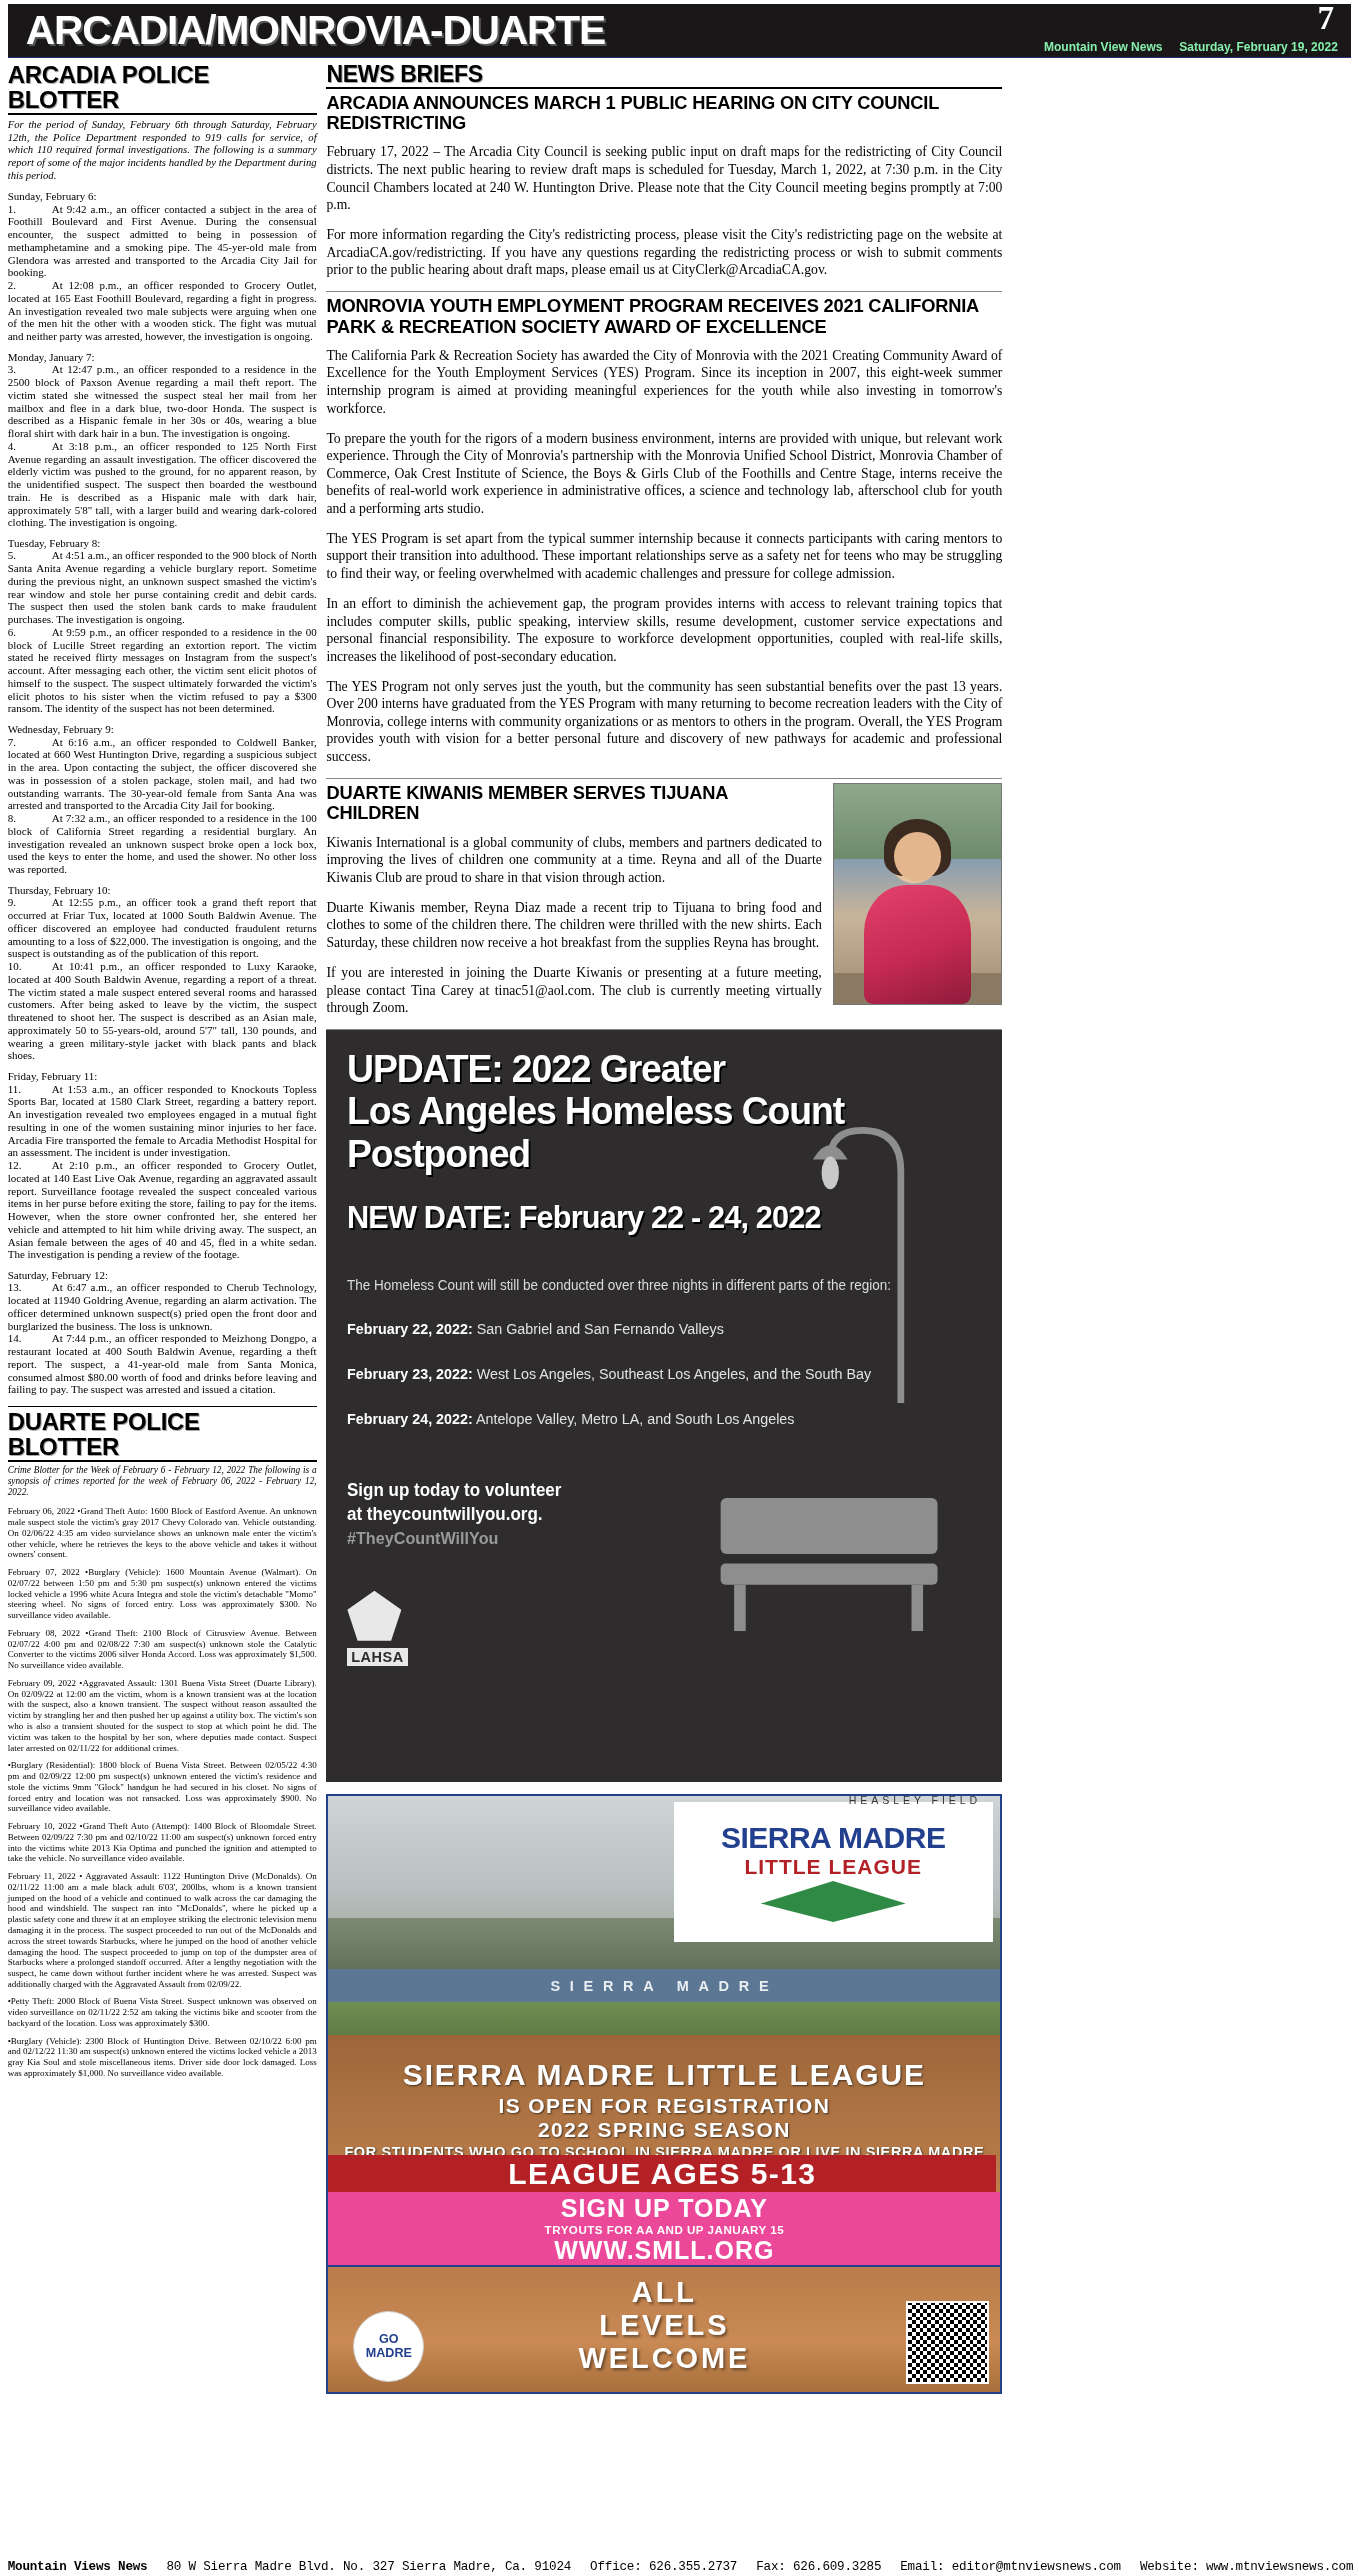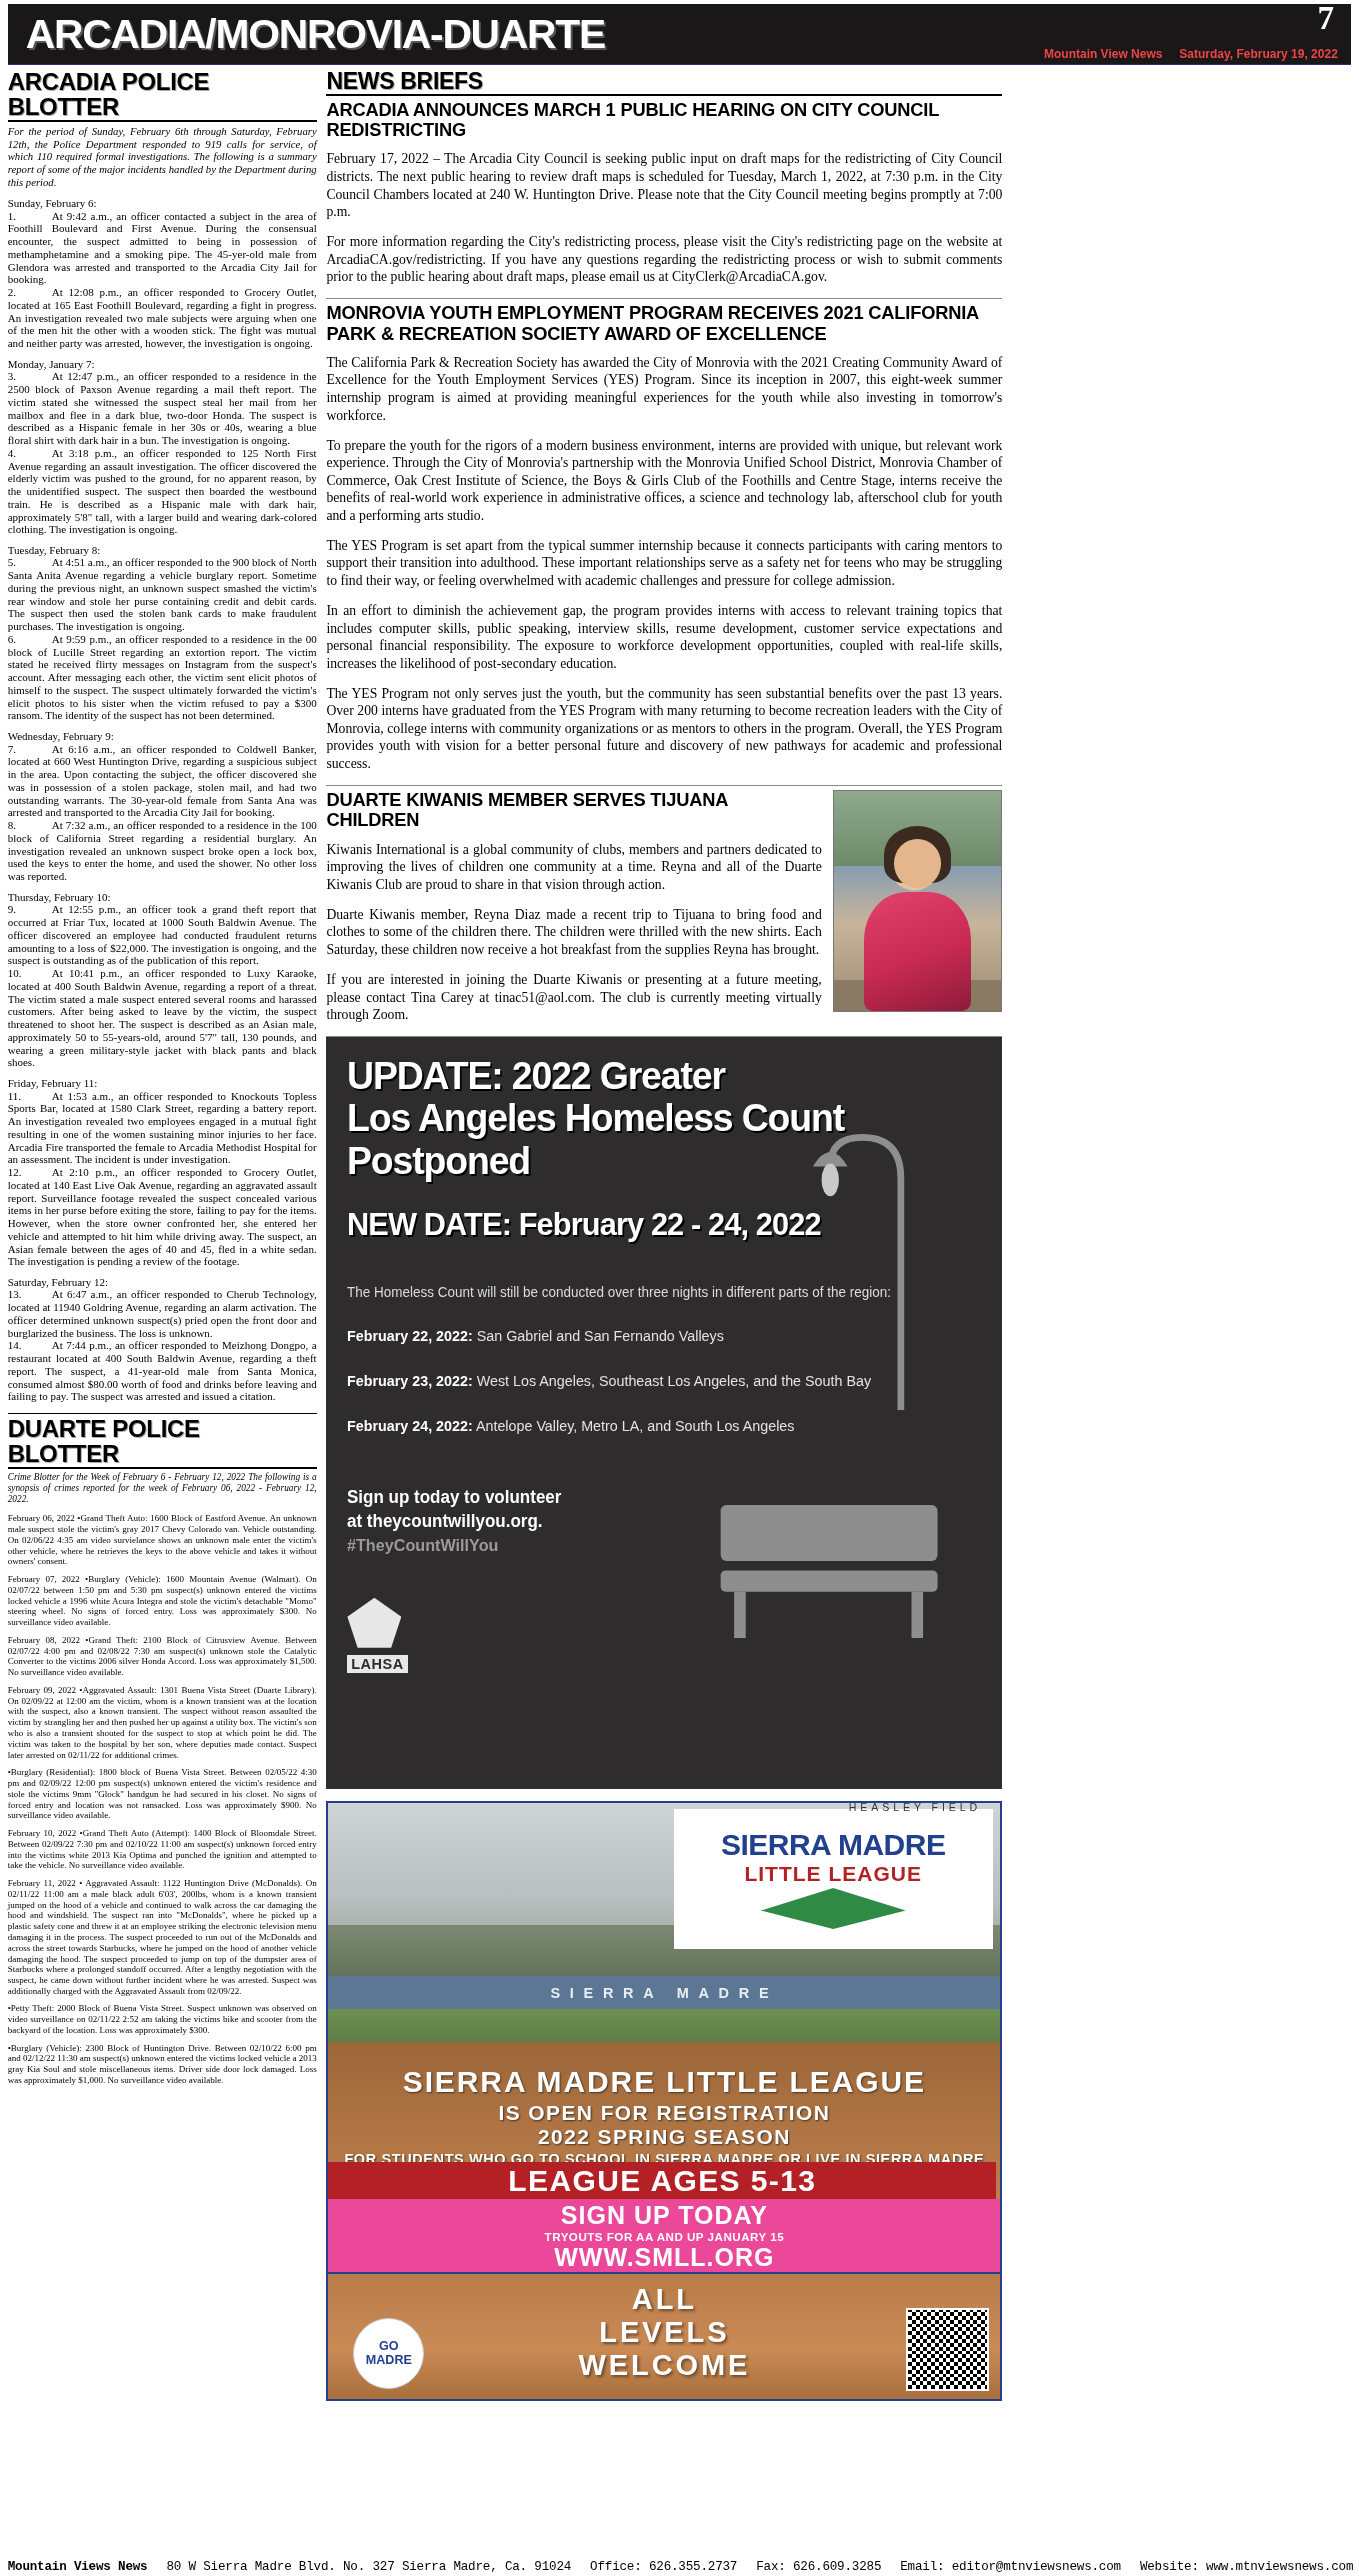--- a/index.html
+++ b/index.html
@@ -9,21 +9,21 @@
     background:#ffffff;
     font-family:"Liberation Serif", serif;
     color:#000;
     overflow:hidden;
   }
   .page { position:relative; width:1359px; height:2576px; padding:0 7.7px; }
 
   
   .masthead {
     background:#1a1718;
-    height:61px;
+    height:54px;
     position:relative;
     margin-top:3.9px;
     border-bottom:1.9px solid #2b2f7a;
     display:flex;
     align-items:center;
   }
   .masthead-title {
     color:#ffffff;
     font-family:"Liberation Sans", sans-serif;
     font-weight:bold;
@@ -33,21 +33,21 @@
     padding-left:17.4px;
     font-stretch:condensed;
     transform:scaleX(1.02);
     transform-origin:left center;
     text-shadow:1.9px 1.9px 0 #555;
   }
   .masthead-right {
     position:absolute;
     right:13.5px;
     bottom:2.9px;
-    color:#ef4444;
+    color:#86efac;
     font-family:"Liberation Sans", sans-serif;
     font-size:12px;
     font-weight:bold;
     white-space:nowrap;
   }
   .masthead-right .mh-paper { margin-right:13.5px; font-weight:bold; }
   .page-number {
     position:absolute;
     right:17.4px;
     top:-1.9px;

